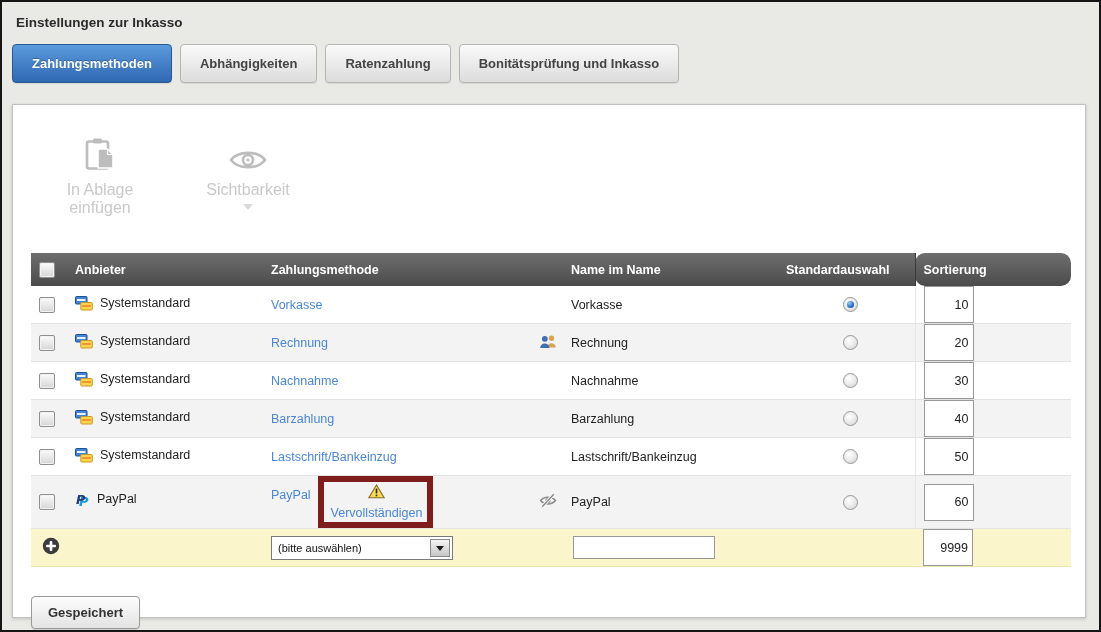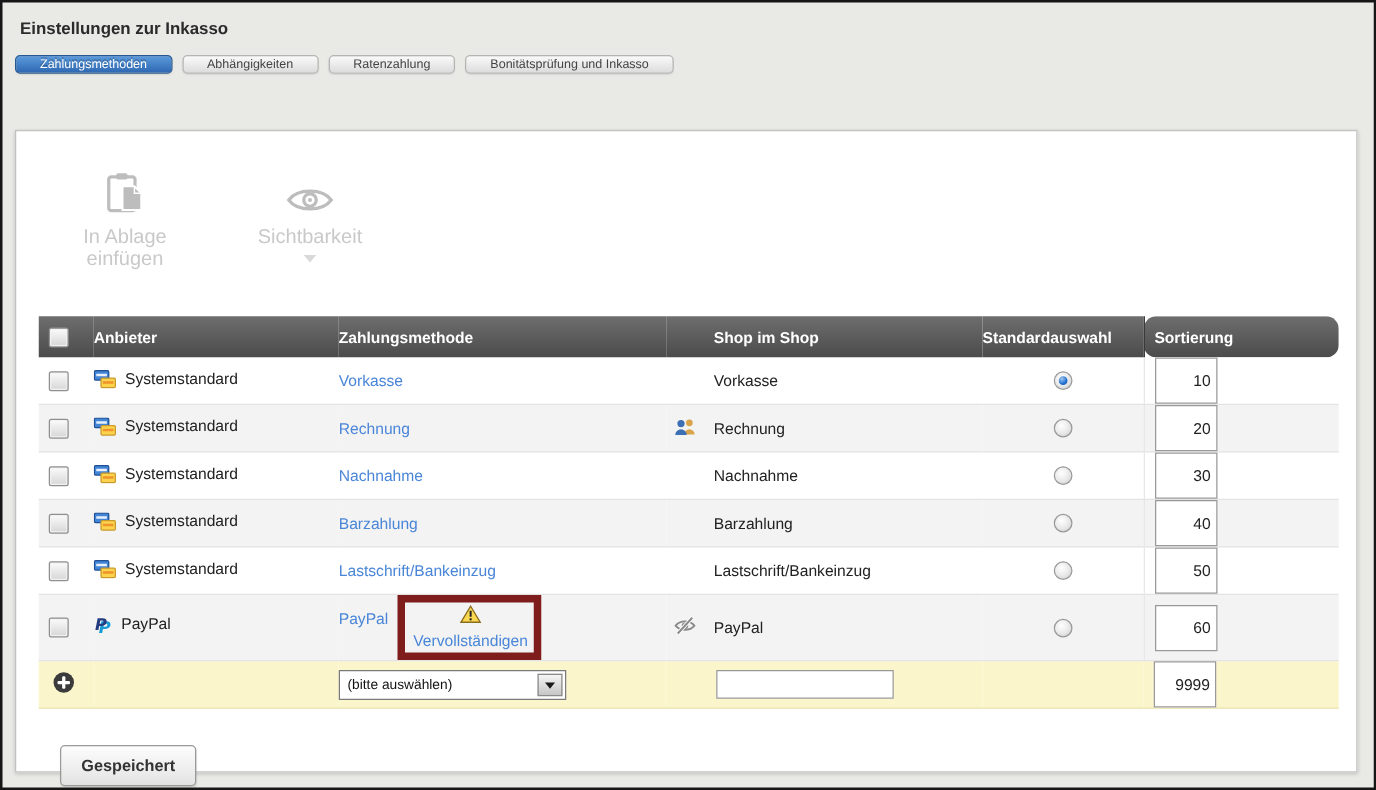--- a/index.html
+++ b/index.html
@@ -11,24 +11,24 @@
     position:relative;
     overflow:hidden;
   }
   .page-title {
     font-size:13.5px; font-weight:bold; color:#2b2b2b;
     padding:13px 0 0 14px;
   }
   
   .tabs { display:flex; gap:8px; margin:14px 0 0 10px; }
   .tab {
-    font-size:10px; font-weight:normal; color:#444;
+    font-size:13px; font-weight:bold; color:#444;
     background:linear-gradient(#fafafa,#dcdcdc);
     border:1px solid #b5b5b5; border-radius:4px;
-    padding:1px 19px; cursor:pointer;
+    padding:11px 19px; cursor:pointer;
     box-shadow:0 1px 1px rgba(0,0,0,.08);
     white-space:nowrap;
   }
   .tab.active {
     background:linear-gradient(#5b9adc,#2e68b2);
     border:1px solid #27588f; color:#fff;
     text-shadow:0 -1px 0 rgba(0,0,0,.25);
   }
   
   .panel {
@@ -109,21 +109,21 @@
     display:flex; align-items:center; justify-content:center;
   }
   .select-arrow-btn .arr { width:0; height:0; border:4px solid transparent; border-top:5px solid #1a1a1a; margin-top:5px; }
   .new-name-input {
     width:142px; height:23px; border:1px solid #999; background:#fff; margin-left:40px;
     font-family:"Liberation Sans", sans-serif; font-size:12.5px; padding:0 4px;
   }
   .plus-btn { display:inline-flex; cursor:pointer; margin-left:3px; }
   
   .save-btn {
-    margin:29px 0 0 35px; display:inline-block;
+    margin:29px 0 0 18px; display:inline-block;
     font-family:"Liberation Sans", sans-serif; font-size:13px; font-weight:bold; color:#333;
     background:linear-gradient(#fdfdfd,#e3e3e3);
     border:1px solid #9a9a9a; border-radius:4px;
     padding:8px 16px; cursor:pointer;
     box-shadow:0 1px 1px rgba(0,0,0,.12);
   }
 </style>
 </head>
 <body>
 
@@ -170,21 +170,21 @@
         <col class="c-meth">
         <col class="c-name">
         <col class="c-std">
         <col class="c-sort">
     </colgroup>
     <thead>
       <tr>
         <th class="h-cb"><span class="checkbox"></span></th>
         <th>Anbieter</th>
         <th>Zahlungsmethode</th>
-        <th class="h-name">Shop im Shop</th>
+        <th class="h-name">Name im Name</th>
         <th>Standardauswahl</th>
         <th class="h-sort">Sortierung</th>
       </tr>
     </thead>
     <tbody>
 
       <tr class="r-odd">
         <td class="cb-cell"><span class="checkbox"></span></td>
         <td class="prov-cell">
             <span class="prov-inner">

